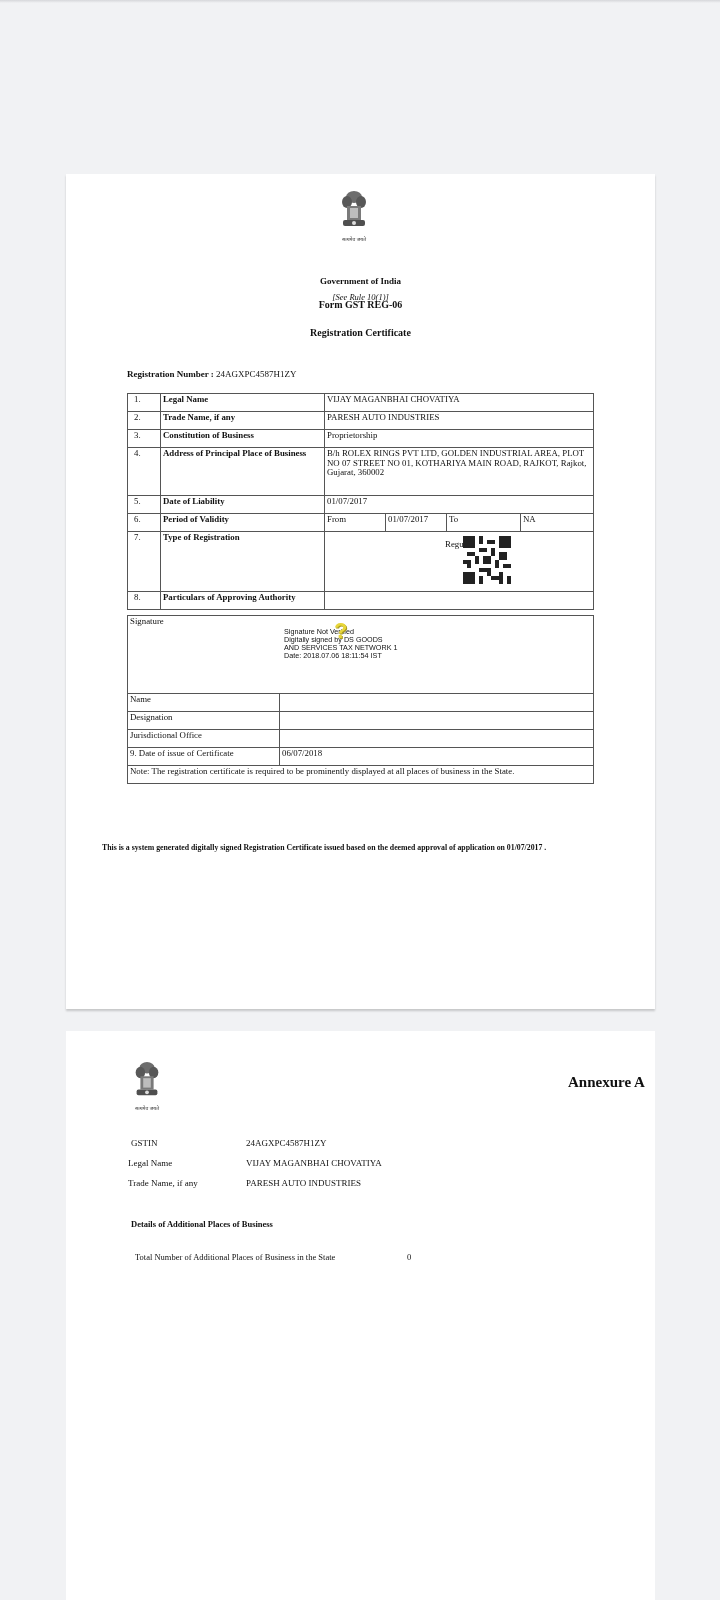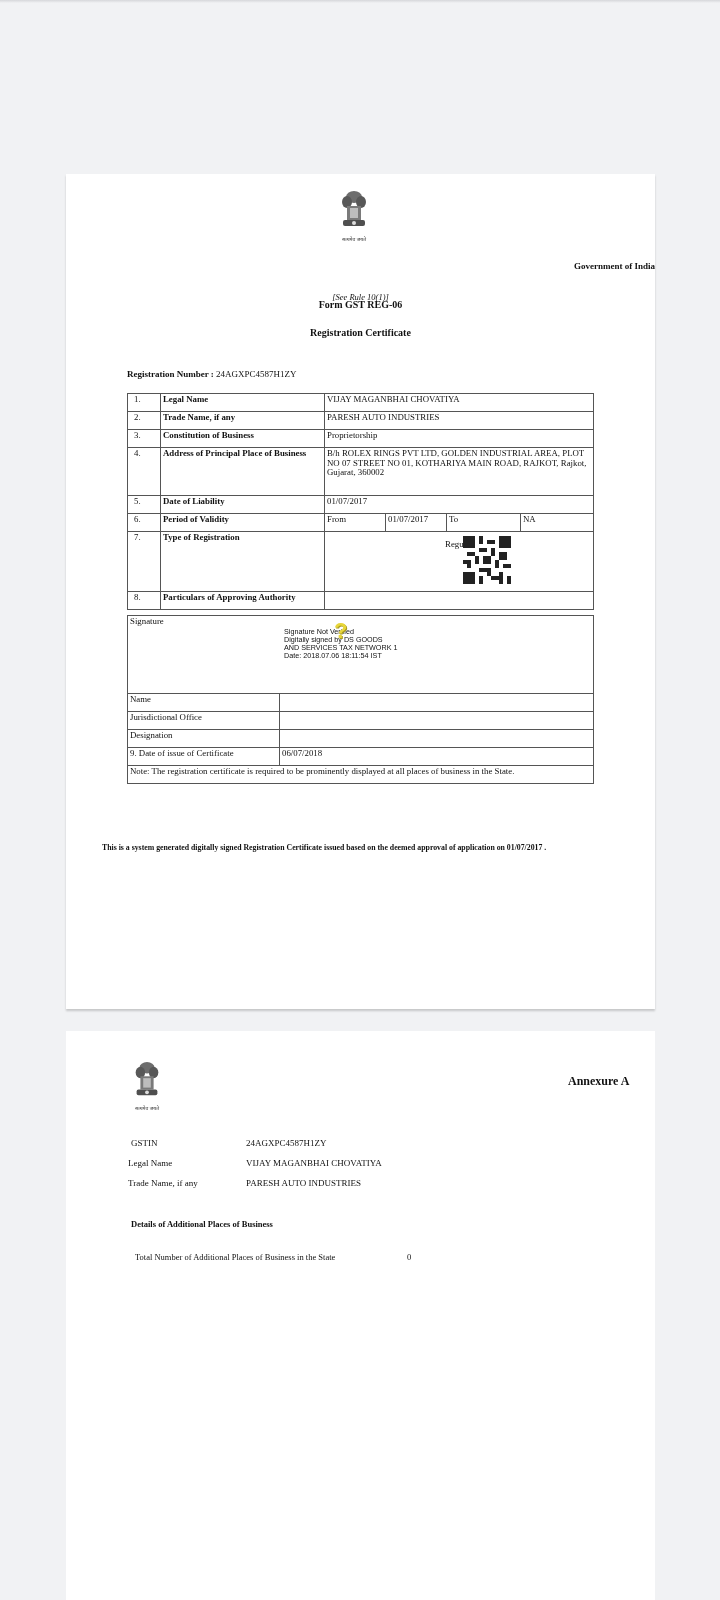--- a/index.html
+++ b/index.html
@@ -39,21 +39,21 @@
     <ellipse cx="18" cy="9" rx="8" ry="6" fill="#6d6d6d"></ellipse>
     <ellipse cx="11" cy="14" rx="5" ry="6" fill="#585858"></ellipse>
     <ellipse cx="25" cy="14" rx="5" ry="6" fill="#585858"></ellipse>
     <rect x="11" y="18" width="14" height="14" fill="#7a7a7a"></rect>
     <rect x="14" y="20" width="8" height="10" fill="#bdbdbd"></rect>
     <rect x="7" y="32" width="22" height="6" rx="2" fill="#4f4f4f"></rect>
     <circle cx="18" cy="35" r="2" fill="#ddd"></circle>
   </svg>
   <div class="abs emb-cap" style="left:258px;top:62px;width:60px;">सत्यमेव जयते</div>
 
-  <div class="abs center h1" style="top:87px;text-align:right;">Government of India</div>
+  <div class="abs center h1" style="top:102px;">Government of India</div>
   <div class="abs center h2" style="top:105px;margin-top:20px;">Form GST REG-06</div>
   <div class="abs center h3" style="top:118px;">[See Rule 10(1)]</div>
   <div class="abs center h4" style="top:153px;">Registration Certificate</div>
 
   <div class="abs regno" style="left:61px;top:195px;">
     <b>Registration Number :</b>
     <span>24AGXPC4587H1ZY</span>
   </div>
 
   <table class="cert" style="left:61px;top:219px;width:467px;">
@@ -144,25 +144,25 @@
           <div>Date: 2018.07.06 18:11:54 IST</div>
         </div>
         <div class="qmark" style="left:206px;top:10px;">?</div>
       </td>
     </tr>
     <tr style="height:18px;">
       <td style="width:147px;">Name</td>
       <td></td>
     </tr>
     <tr style="height:18px;">
+      <td>Designation</td>
+      <td></td>
+    </tr>
+    <tr style="height:18px;">
       <td>Jurisdictional Office</td>
-      <td></td>
-    </tr>
-    <tr style="height:18px;">
-      <td>Designation</td>
       <td></td>
     </tr>
     <tr style="height:18px;">
       <td>9. Date of issue of Certificate</td>
       <td>06/07/2018</td>
     </tr>
     <tr style="height:18px;">
       <td colspan="2">Note: The registration certificate is required to be prominently displayed at all places of business in the State.</td>
     </tr>
   </tbody>
@@ -176,21 +176,21 @@
     <ellipse cx="18" cy="9" rx="8" ry="6" fill="#6d6d6d"></ellipse>
     <ellipse cx="11" cy="14" rx="5" ry="6" fill="#585858"></ellipse>
     <ellipse cx="25" cy="14" rx="5" ry="6" fill="#585858"></ellipse>
     <rect x="11" y="18" width="14" height="14" fill="#7a7a7a"></rect>
     <rect x="14" y="20" width="8" height="10" fill="#bdbdbd"></rect>
     <rect x="7" y="32" width="22" height="6" rx="2" fill="#4f4f4f"></rect>
     <circle cx="18" cy="35" r="2" fill="#ddd"></circle>
   </svg>
   <div class="abs emb-cap" style="left:56px;top:74px;width:50px;">सत्यमेव जयते</div>
 
-  <div class="abs" style="left:502px;top:43px;font-size:12px;font-weight:bold;">Annexure A</div>
+  <div class="abs" style="left:502px;top:43px;font-size:15px;font-weight:bold;">Annexure A</div>
 
   <div class="p2row" style="left:65px;top:107px;">GSTIN</div>
   <div class="p2row" style="left:180px;top:107px;">24AGXPC4587H1ZY</div>
   <div class="p2row" style="left:62px;top:127px;">Legal Name</div>
   <div class="p2row" style="left:180px;top:127px;">VIJAY MAGANBHAI CHOVATIYA</div>
   <div class="p2row" style="left:62px;top:147px;">Trade Name, if any</div>
   <div class="p2row" style="left:180px;top:147px;">PARESH AUTO INDUSTRIES</div>
 
   <div class="p2row" style="left:65px;top:188px;font-weight:bold;font-size:8.5px;">Details of Additional Places of Business</div>
   <div class="p2row" style="left:69px;top:221px;font-size:8.5px;">Total Number of Additional Places of Business in the State</div>

